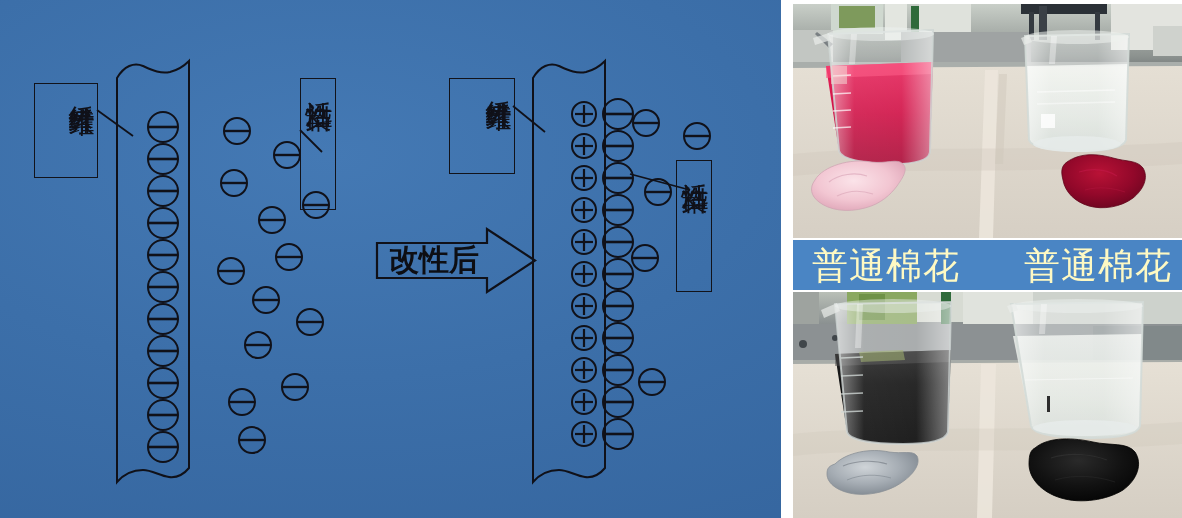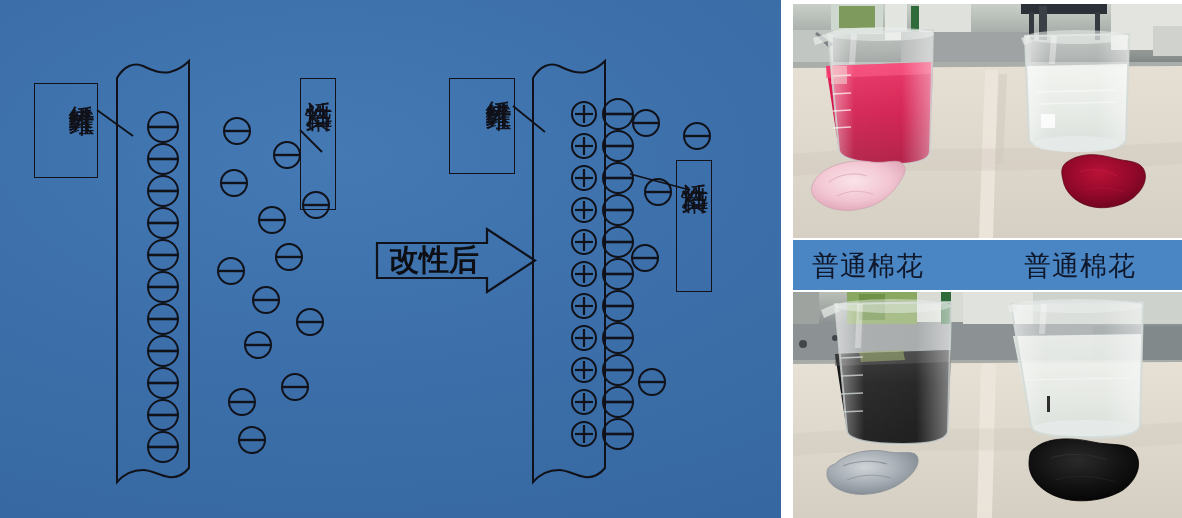--- a/index.html
+++ b/index.html
@@ -81,22 +81,22 @@
 
   .photo-svg{display:block;width:100%;height:100%;}
 
   
   #caption-bar{
     position:absolute;left:0;top:240px;width:389px;height:50px;
     background:#4a85c4;
     display:flex;align-items:center;
   }
   .caption-text{
-    color:#0f172a;
-    font-size:27px;
+    color:#fef9c3;
+    font-size:36px;
     font-weight:400;
     line-height:27px;
     letter-spacing:1px;
     white-space:nowrap;
     font-family:"DejaVu Sans","Liberation Sans",sans-serif;
   }
   #caption-left{position:absolute;left:19px;}
   #caption-right{position:absolute;left:231px;}
 </style>
 </head>

